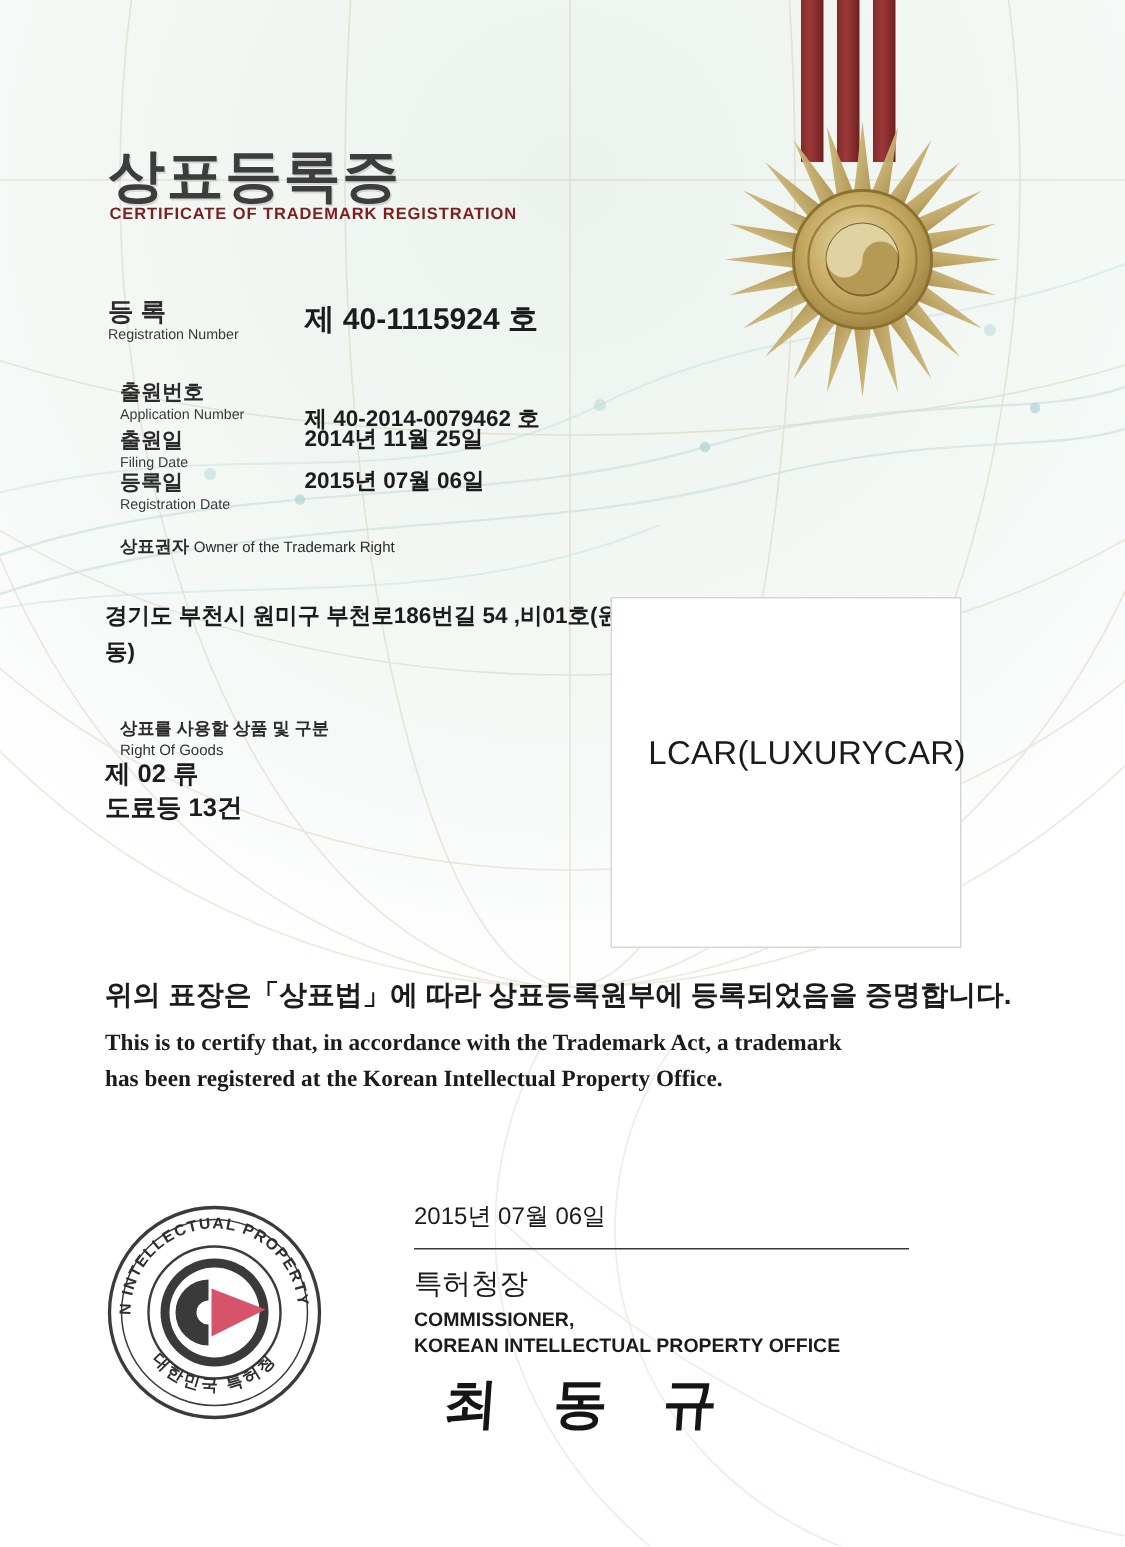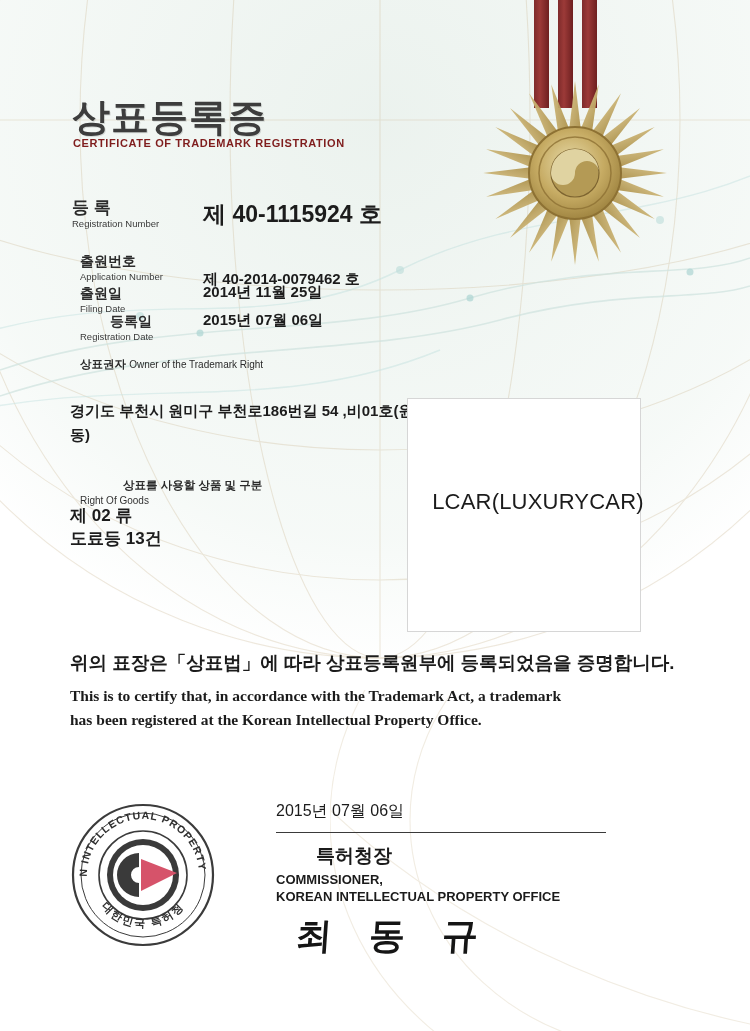--- a/index.html
+++ b/index.html
@@ -150,21 +150,21 @@
     color: #3a3a3a;
     line-height: 12px;
   }
   .field-val {
     position: absolute;
     font-size: 15px;
     font-weight: bold;
     color: #1c1c1c;
   }
   .field-val.big {
-    font-size: 23px;
+    font-size: 20px;
   }
 
   .owner-head {
     position: absolute;
     left: 80px;
     top: 357px;
     font-size: 11.5px;
     font-weight: bold;
     color: #2b2b2b;
   }
@@ -181,21 +181,20 @@
     line-height: 24px;
   }
 
   .goods-head {
     position: absolute;
     left: 80px;
     top: 478px;
     font-size: 11.5px;
     font-weight: bold;
     color: #2b2b2b;
-    margin-left: 43px;
   }
   .goods-sub {
     position: absolute;
     left: 80px;
     top: 495px;
     font-size: 10px;
     color: #333;
   }
   .goods-line {
     position: absolute;
@@ -259,23 +258,22 @@
     top: 832px;
     width: 330px;
     height: 1px;
     background: #3a3a3a;
   }
   .commissioner-ko {
     position: absolute;
     left: 276px;
     top: 843px;
     font-size: 19px;
-    font-weight: bold;
+    font-weight: normal;
     color: #1b1b1b;
-    margin-left: 40px;
   }
   .commissioner-en {
     position: absolute;
     left: 276px;
     top: 871px;
     font-size: 13px;
     font-weight: bold;
     line-height: 17px;
     color: #1b1b1b;
   }
@@ -433,21 +431,21 @@
   </div>
   <div class="field-val" style="left:203px; top:252px;margin-top:18px;">제 40-2014-0079462 호</div>
 
   <div class="field" style="left:80px; top:283px;">
     <div class="lab-ko" style="font-size:14px;">출원일</div>
     <div class="lab-en">Filing Date</div>
   </div>
   <div class="field-val" style="left:203px; top:283px;">2014년  11월  25일</div>
 
   <div class="field" style="left:80px; top:311px;">
-    <div class="lab-ko" style="font-size:14px;margin-left:30px;">등록일</div>
+    <div class="lab-ko" style="font-size:14px;">등록일</div>
     <div class="lab-en">Registration Date</div>
   </div>
   <div class="field-val" style="left:203px; top:311px;">2015년  07월  06일</div>
 
   <div class="owner-head">
     <span>상표권자</span>
     <span class="en">Owner of the Trademark Right</span>
   </div>
   <div class="owner-line" style="top:399px;">경기도 부천시 원미구  부천로186번길  54 ,비01호(원미</div>
   <div class="owner-line" style="top:423px;">동)</div>

